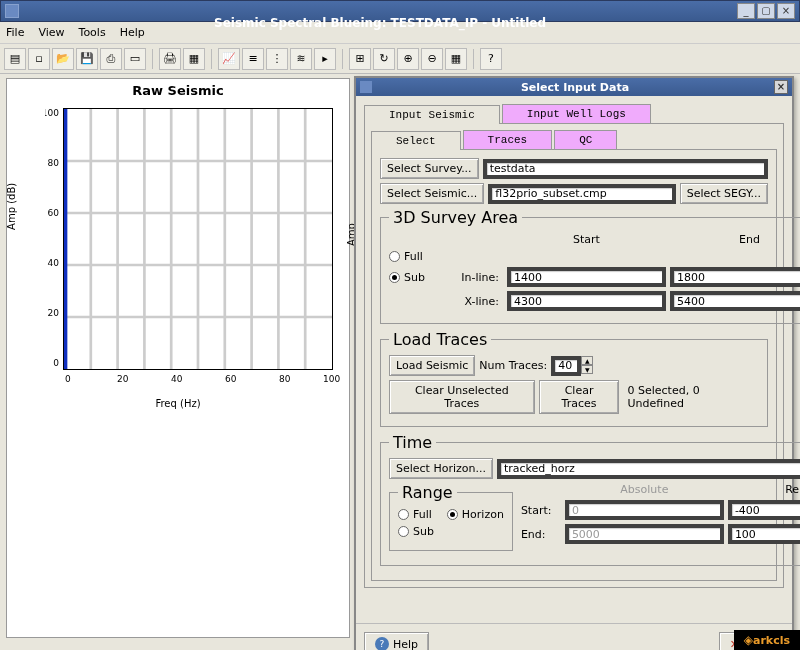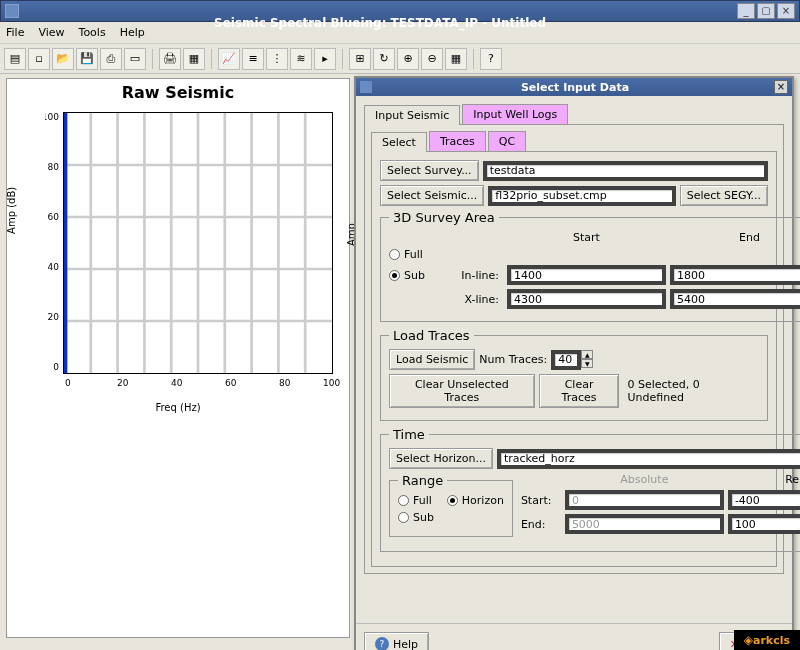--- a/index.html
+++ b/index.html
@@ -13,50 +13,50 @@
 .menubar { background: #e8e6dc; height: 22px; display: flex; align-items: center; padding: 0 6px; border-bottom: 1px solid #ccc; }
 .menubar span { margin-right: 14px; }
 
 .toolbar { background: #e8e6dc; height: 30px; display: flex; align-items: center; padding: 0 4px; gap: 2px; border-bottom: 1px solid #bbb; }
 .tbtn { width: 22px; height: 22px; border: 1px solid #bbb; background: #f0efe8; display: flex; align-items: center; justify-content: center; font-size: 11px; }
 .tsep { width: 1px; height: 20px; background: #bbb; margin: 0 4px; }
 
 .main { position: relative; height: 576px; }
 
 .chart-panel { position: absolute; left: 6px; top: 4px; width: 344px; height: 560px; border: 1px solid #999; background: #fff; }
-.chart-title { text-align: center; font-weight: bold; padding: 4px; font-size: 16px; }
+.chart-title { text-align: center; font-weight: bold; padding: 4px; font-size: 13px; }
 .chart-body { position: relative; margin: 6px 10px 10px 38px; height: 280px; }
 .ylabel { position: absolute; left: -34px; top: 50%; transform: rotate(-90deg) translateX(50%); transform-origin: left; font-size: 10px; }
 .xlabel { text-align: center; font-size: 10px; margin-top: 2px; }
 .plot { position: absolute; left: 18px; top: 0; right: 6px; bottom: 18px; border: 1px solid #000; background: #fff; }
 .grid line { stroke: #ccc; stroke-width: 1; }
 .axis text { font-size: 9px; fill: #000; }
 .ylabel2 { position: absolute; right: -14px; top: 46%; transform: rotate(-90deg); font-size: 10px; }
 
 .dialog { position: absolute; left: 354px; top: 2px; width: 440px; height: 590px; background: #e8e6dc; border: 2px solid #888; box-shadow: 2px 2px 4px #0004; }
 .dlg-title { background: linear-gradient(#4a6da7, #3a5a8f); color: #fff; height: 18px; display: flex; align-items: center; padding: 0 4px; font-weight: bold; }
 .dlg-title .icon { width: 12px; height: 12px; background: #6a8ac2; margin-right: 4px; }
 .dlg-title span { flex: 1; text-align: center; font-size: 11px; }
 .dlg-title .x { width: 14px; height: 14px; background: #d8d8d8; border: 1px solid #666; text-align: center; line-height: 12px; font-size: 10px; color: #333; }
 
 .tabs { display: flex; margin: 8px 8px 0 8px; }
-.tab { padding: 3px 10px; border: 1px solid #999; border-bottom: none; background: #e8e6dc; margin-right: 2px; position: relative; }
+.tab { padding: 3px 24px; border: 1px solid #999; border-bottom: none; background: #e8e6dc; margin-right: 2px; position: relative; font-family: Liberation Mono, monospace; }
 .tab.active { background: #e8e6dc; z-index: 2; top: 1px; }
 .tab.inactive { background: #f0abfc; }
 .tab-content { border: 1px solid #999; margin: 0 8px 8px 8px; padding: 6px; }
 
 .inner-tabs { display: flex; }
 .inner-content { border: 1px solid #999; padding: 8px; }
 
 .field-row { display: flex; align-items: center; margin-bottom: 4px; gap: 4px; }
 .btn { border: 1px solid #999; background: #e8e6dc; padding: 3px 6px; box-shadow: 1px 1px 0 #fff inset, -1px -1px 0 #aaa inset; }
 input[type="text"] { border: 4px solid #404040; background: #fff; padding: 2px 3px; height: 20px; box-shadow: inset 1px 1px 1px #ccc; }
 
 fieldset { border: 1px solid #999; padding: 6px 8px 8px 8px; margin-bottom: 6px; }
-legend { padding: 0 4px; font-size: 13px; }
+legend { padding: 0 4px; font-size: 16px; }
 
 .radio-row { display: flex; align-items: center; gap: 4px; margin-bottom: 4px; }
 .radio { width: 11px; height: 11px; border: 1px solid #666; border-radius: 50%; display: inline-flex; align-items: center; justify-content: center; background: #fff; }
 .radio.checked::after { content: ""; width: 5px; height: 5px; background: #000; border-radius: 50%; }
 
 .grid-headers { display: grid; grid-template-columns: 60px 50px 1fr 1fr 40px; gap: 4px; text-align: center; margin-bottom: 4px; }
 .grid-row { display: grid; grid-template-columns: 60px 50px 1fr 1fr 40px; gap: 4px; margin-bottom: 4px; align-items: center; }
 .grid-row .lbl { text-align: right; padding-right: 4px; }
 
 .spinner { display: flex; }

